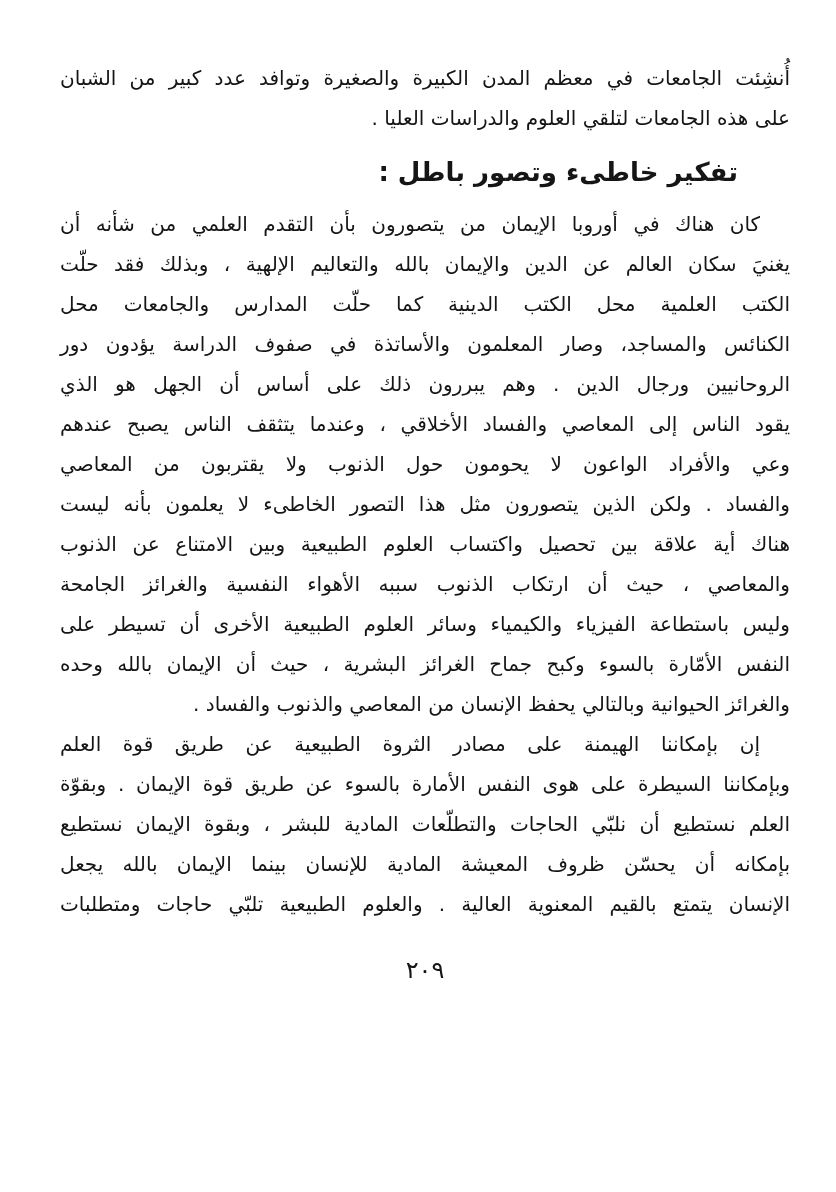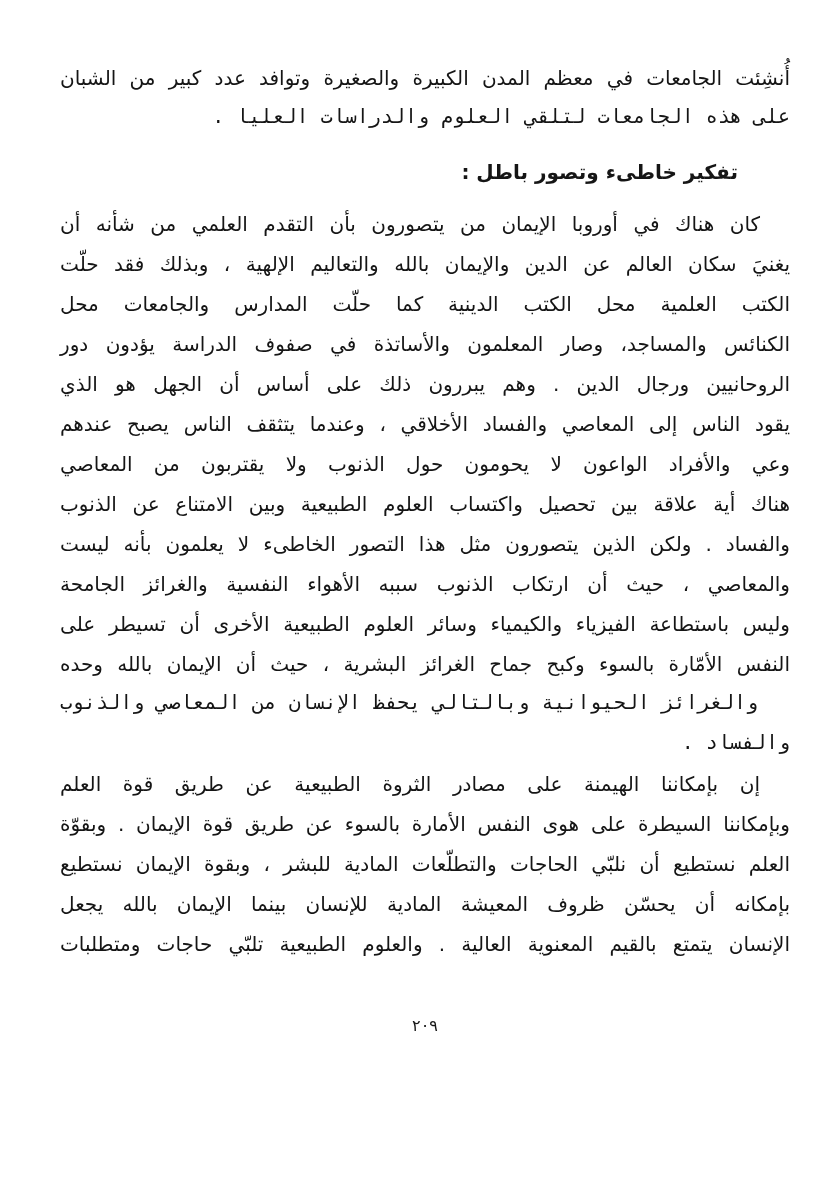--- a/index.html
+++ b/index.html
@@ -26,39 +26,38 @@
     width: 100%;
   }
   .line {
     font-size: 20px;
     line-height: 40px;
     text-align: justify;
     text-align-last: justify;
     white-space: normal;
   }
   .line.end {
-    text-align: left;
+    text-align: center;
     text-align-last: right;
-    font-family: Liberation Mono, monospace;
   }
   .para.indent .line:first-child {
     text-indent: 30px;
   }
   .heading {
-    font-size: 20px;
+    font-size: 26px;
     font-weight: bold;
     line-height: 42px;
     padding-right: 52px;
     margin: 13px 0 11px 0;
     text-align: right;
   }
   .page-number {
-    margin-top: 44px;
+    margin-top: 28px;
     text-align: center;
-    font-size: 16px;
+    font-size: 24px;
     line-height: 36px;
     direction: rtl;
   }
 </style>
 </head>
 <body>
 
 <div class="page">
   <div class="content" id="content">
       <div class="para">
@@ -67,22 +66,22 @@
       </div>
       <div class="heading">تفكير خاطىء وتصور باطل :</div>
       <div class="para indent">
         <div class="line">كان هناك في أوروبا الإيمان من يتصورون بأن التقدم العلمي من شأنه أن</div>
         <div class="line">يغنيَ سكان العالم عن الدين والإيمان بالله والتعاليم الإلهية ، وبذلك فقد حلّت</div>
         <div class="line">الكتب العلمية محل الكتب الدينية كما حلّت المدارس والجامعات محل</div>
         <div class="line">الكنائس والمساجد، وصار المعلمون والأساتذة في صفوف الدراسة يؤدون دور</div>
         <div class="line">الروحانيين ورجال الدين . وهم يبررون ذلك على أساس أن الجهل هو الذي</div>
         <div class="line">يقود الناس إلى المعاصي والفساد الأخلاقي ، وعندما يتثقف الناس يصبح عندهم</div>
         <div class="line">وعي والأفراد الواعون لا يحومون حول الذنوب ولا يقتربون من المعاصي</div>
+        <div class="line">والفساد . ولكن الذين يتصورون مثل هذا التصور الخاطىء لا يعلمون بأنه ليست</div>
         <div class="line">هناك أية علاقة بين تحصيل واكتساب العلوم الطبيعية وبين الامتناع عن الذنوب</div>
-        <div class="line">والفساد . ولكن الذين يتصورون مثل هذا التصور الخاطىء لا يعلمون بأنه ليست</div>
         <div class="line">والمعاصي ، حيث أن ارتكاب الذنوب سببه الأهواء النفسية والغرائز الجامحة</div>
         <div class="line">وليس باستطاعة الفيزياء والكيمياء وسائر العلوم الطبيعية الأخرى أن تسيطر على</div>
         <div class="line">النفس الأمّارة بالسوء وكبح جماح الغرائز البشرية ، حيث أن الإيمان بالله وحده</div>
         <div class="line end">والغرائز الحيوانية وبالتالي يحفظ الإنسان من المعاصي والذنوب والفساد .</div>
       </div>
       <div class="para indent">
         <div class="line">إن بإمكاننا الهيمنة على مصادر الثروة الطبيعية عن طريق قوة العلم</div>
         <div class="line">وبإمكاننا السيطرة على هوى النفس الأمارة بالسوء عن طريق قوة الإيمان . وبقوّة</div>
         <div class="line">العلم نستطيع أن نلبّي الحاجات والتطلّعات المادية للبشر ، وبقوة الإيمان نستطيع</div>
         <div class="line">بإمكانه أن يحسّن ظروف المعيشة المادية للإنسان بينما الإيمان بالله يجعل</div>

